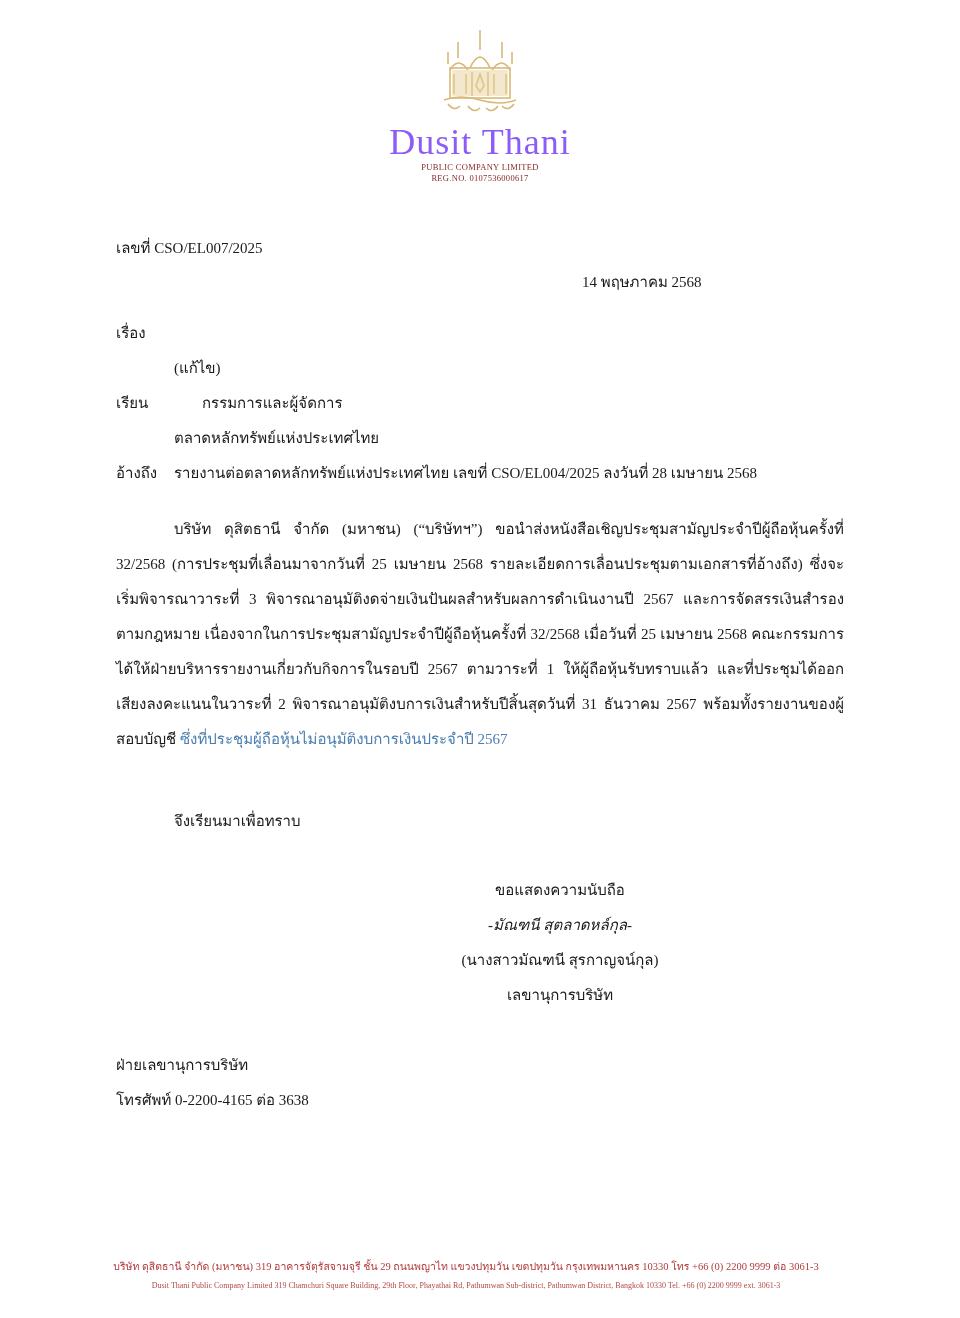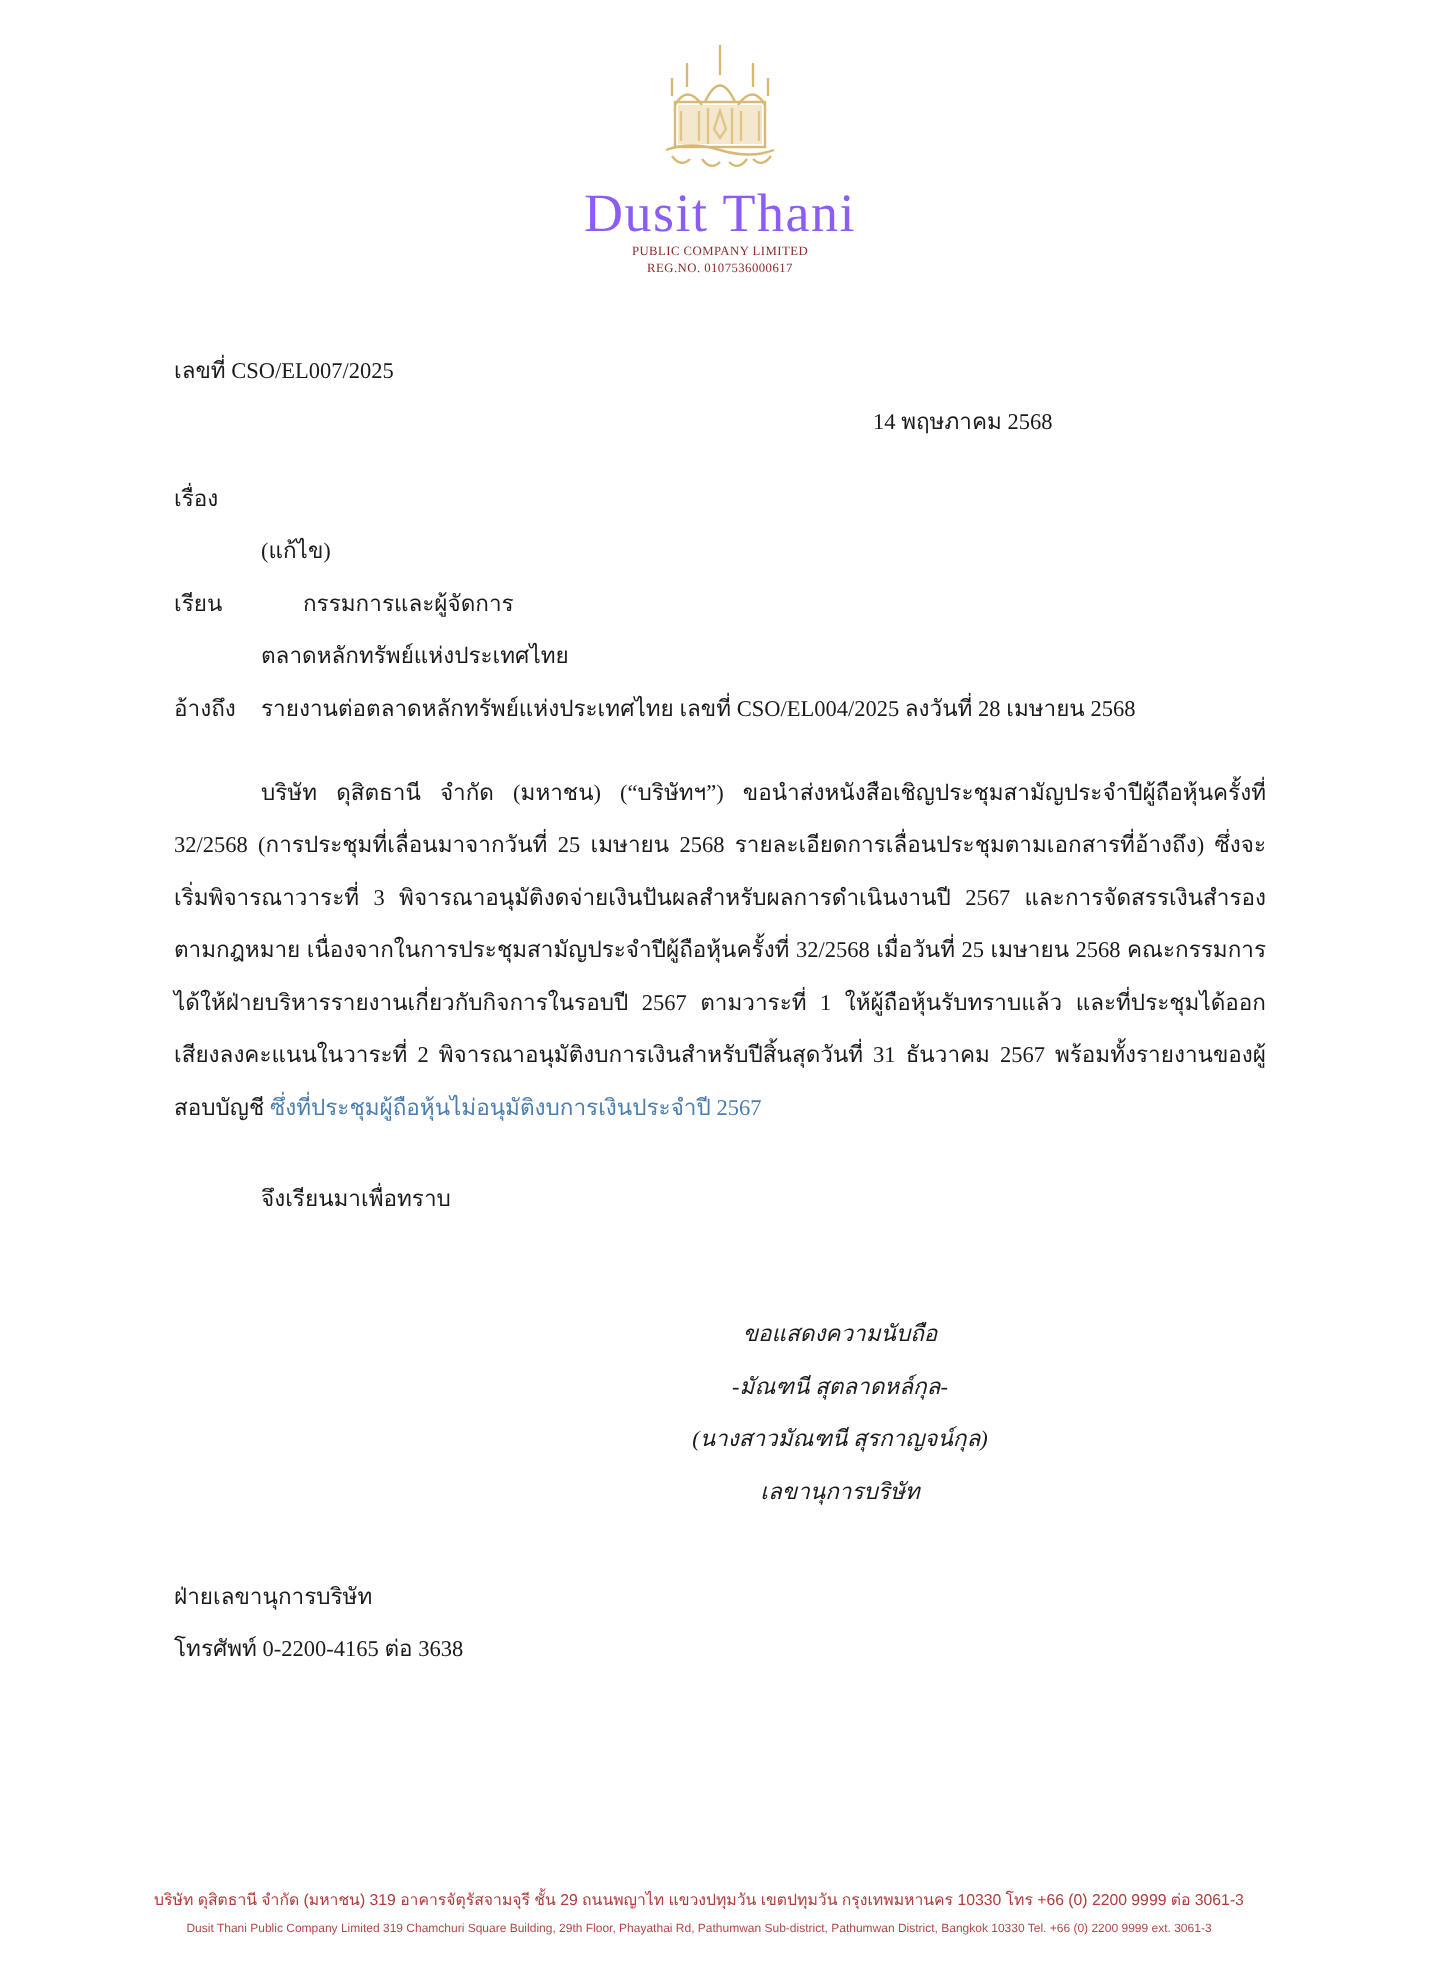--- a/index.html
+++ b/index.html
@@ -21,24 +21,24 @@
   .label { position: absolute; left: 116px; font-size: 15px; line-height: 20px; font-family: "Liberation Serif", serif; }
   .val { position: absolute; left: 174px; font-size: 15px; line-height: 20px; font-family: "Liberation Serif", serif; white-space: nowrap; }
 
   .body-para {
     position: absolute; left: 116px; top: 512px; width: 728px;
     font-size: 15px; line-height: 35px; text-align: justify; text-indent: 58px;
     font-family: "Liberation Serif", serif;
   }
   .hl { color: #4a7eb0; }
 
-  .sig { position: absolute; left: 420px; width: 280px; text-align: center; font-size: 15px; line-height: 20px; font-family: "Liberation Serif", serif; font-style: italic; }
+  .sig { position: absolute; left: 420px; width: 280px; text-align: center; font-size: 15px; line-height: 20px; font-family: "Liberation Serif", serif; }
   .sig-italic { font-style: italic; }
 
-  .footer { position: absolute; left: 0; width: 932px; text-align: center; color: #b23a3a; font-family: Liberation Sans, sans-serif; }
+  .footer { position: absolute; left: 0; width: 932px; text-align: center; color: #b23a3a; font-family: Liberation Serif, serif; }
   .footer.th { top: 1258px; font-size: 10.5px; }
   .footer.en { top: 1281px; font-size: 8px; color: #b24848; }
 </style>
 </head>
 <body>
 
 <div class="page">
 
   <div class="logo">
     <svg width="80" height="92" viewBox="0 0 80 92">
@@ -75,21 +75,21 @@
 
   <div class="label" style="top:393px;">เรียน</div>
   <div class="val" style="top:393px;margin-left:28px;">กรรมการและผู้จัดการ</div>
   <div class="val" style="top:428px;">ตลาดหลักทรัพย์แห่งประเทศไทย</div>
 
   <div class="label" style="top:463px;">อ้างถึง</div>
   <div class="val" style="top:463px;">รายงานต่อตลาดหลักทรัพย์แห่งประเทศไทย เลขที่ CSO/EL004/2025 ลงวันที่ 28 เมษายน 2568</div>
 
   <div class="body-para"><span>บริษัท ดุสิตธานี จำกัด (มหาชน) (“บริษัทฯ”) ขอนำส่งหนังสือเชิญประชุมสามัญประจำปีผู้ถือหุ้นครั้งที่ 32/2568 (การประชุมที่เลื่อนมาจากวันที่ 25 เมษายน 2568 รายละเอียดการเลื่อนประชุมตามเอกสารที่อ้างถึง) ซึ่งจะเริ่มพิจารณาวาระที่ 3  พิจารณาอนุมัติงดจ่ายเงินปันผลสำหรับผลการดำเนินงานปี 2567 และการจัดสรรเงินสำรองตามกฎหมาย เนื่องจากในการประชุมสามัญประจำปีผู้ถือหุ้นครั้งที่ 32/2568 เมื่อวันที่ 25 เมษายน 2568 คณะกรรมการได้ให้ฝ่ายบริหารรายงานเกี่ยวกับกิจการในรอบปี 2567 ตามวาระที่ 1 ให้ผู้ถือหุ้นรับทราบแล้ว และที่ประชุมได้ออกเสียงลงคะแนนในวาระที่ 2 พิจารณาอนุมัติงบการเงินสำหรับปีสิ้นสุดวันที่ 31 ธันวาคม 2567 พร้อมทั้งรายงานของผู้สอบบัญชี </span><span class="hl">ซึ่งที่ประชุมผู้ถือหุ้นไม่อนุมัติงบการเงินประจำปี 2567</span></div>
 
-  <div class="t" style="left:174px; top:790px;">จึงเรียนมาเพื่อทราบ</div>
+  <div class="t" style="left:174px; top:811px;">จึงเรียนมาเพื่อทราบ</div>
 
   <div class="sig" style="top:880px;">ขอแสดงความนับถือ</div>
   <div class="sig sig-italic" style="top:915px;">-มัณฑนี สุตลาดหล์กุล-</div>
   <div class="sig" style="top:950px;">(นางสาวมัณฑนี สุรกาญจน์กุล)</div>
   <div class="sig" style="top:985px;">เลขานุการบริษัท</div>
 
   <div class="t" style="left:116px; top:1055px;">ฝ่ายเลขานุการบริษัท</div>
   <div class="t" style="left:116px; top:1090px;">โทรศัพท์ 0-2200-4165 ต่อ 3638</div>
 
   <div class="footer th">บริษัท ดุสิตธานี จำกัด (มหาชน) 319 อาคารจัตุรัสจามจุรี ชั้น 29 ถนนพญาไท แขวงปทุมวัน เขตปทุมวัน กรุงเทพมหานคร 10330 โทร +66 (0) 2200 9999 ต่อ 3061-3</div>

